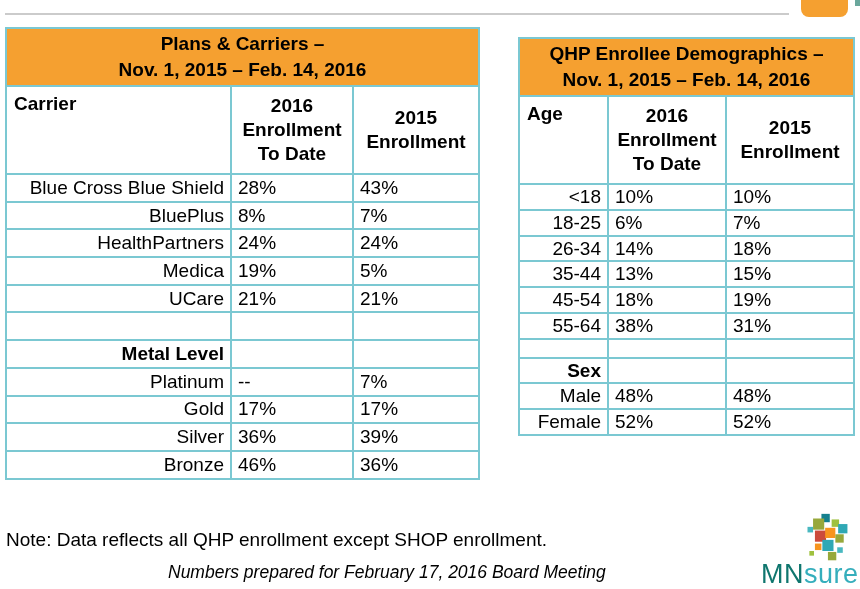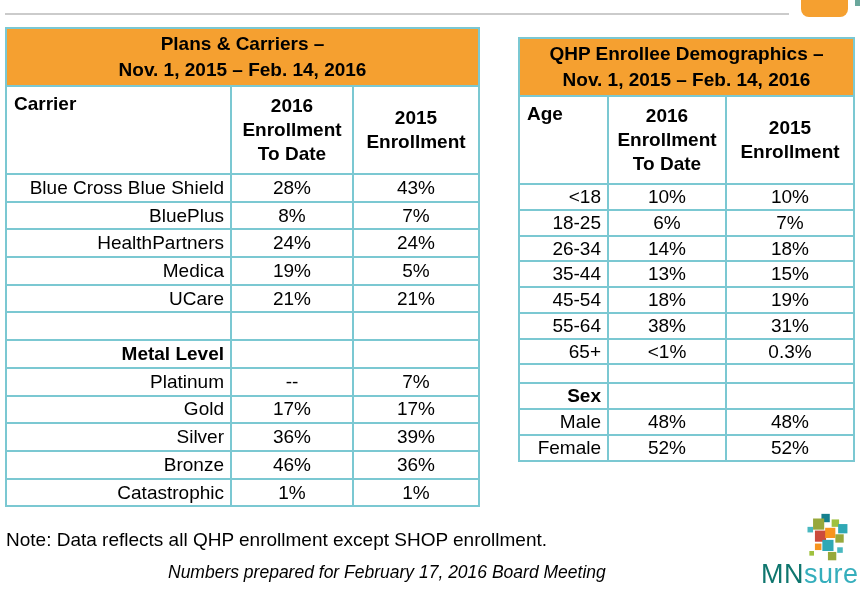--- a/index.html
+++ b/index.html
@@ -22,21 +22,21 @@
   #right-table{left:518px;top:37px;width:335px;}
   tr.title-row td{
     background:#f5a030;font-weight:bold;text-align:center;white-space:pre-line;
     height:56px;font-size:19px;line-height:26px;color:#000;
   }
   tr.colhead-row th{height:81px;font-weight:bold;white-space:pre-line;text-align:center;vertical-align:middle;}
   tr.colhead-row th.col-label{text-align:left;vertical-align:top;padding-top:5px;padding-left:7px;}
   #left-table tbody tr.body-row{height:27.7px;}
   #right-table tbody tr.body-row{height:19px;}
   td.c-label{text-align:right;padding-left:7px;}
-  td.c-val{text-align:center;padding-right:9px;}
+  td.c-val{text-align:left;padding-right:9px;}
   tr.row-section td.c-label{font-weight:bold;padding-left:10px;}
 
   
   .note-text{position:absolute;left:6px;top:529px;font-size:19px;}
   .prepared-text{position:absolute;left:168px;top:562px;font-size:17.5px;font-style:italic;}
 
   
   .logo-mosaic{position:absolute;left:795px;top:512px;}
   .logo-text{position:absolute;left:761px;top:559px;font-size:27px;letter-spacing:0.5px;font-weight:500;white-space:nowrap;}
   .logo-mn{color:#0f766e;}
@@ -130,25 +130,20 @@
           <td class="c-val">36%</td>
           <td class="c-val">39%</td>
         </tr>
 
         <tr class="body-row row-data">
           <td class="c-label">Bronze</td>
           <td class="c-val">46%</td>
           <td class="c-val">36%</td>
         </tr>
 
-        <tr class="body-row row-data">
-          <td class="c-label">Catastrophic</td>
-          <td class="c-val">1%</td>
-          <td class="c-val">1%</td>
-        </tr>
       </tbody>
   </table>
 
   <table class="data-table" id="right-table">
     <colgroup>
         <col style="width:89px">
         <col style="width:118px">
         <col style="width:128px">
       </colgroup>
     <tbody>
@@ -194,25 +189,20 @@
           <td class="c-val">18%</td>
           <td class="c-val">19%</td>
         </tr>
 
         <tr class="body-row row-data">
           <td class="c-label">55-64</td>
           <td class="c-val">38%</td>
           <td class="c-val">31%</td>
         </tr>
 
-        <tr class="body-row row-data">
-          <td class="c-label">65+</td>
-          <td class="c-val">&lt;1%</td>
-          <td class="c-val">0.3%</td>
-        </tr>
 
         <tr class="body-row row-blank">
           <td class="c-label"></td>
           <td class="c-val"></td>
           <td class="c-val"></td>
         </tr>
 
         <tr class="body-row row-section">
           <td class="c-label">Sex</td>
           <td class="c-val"></td>

